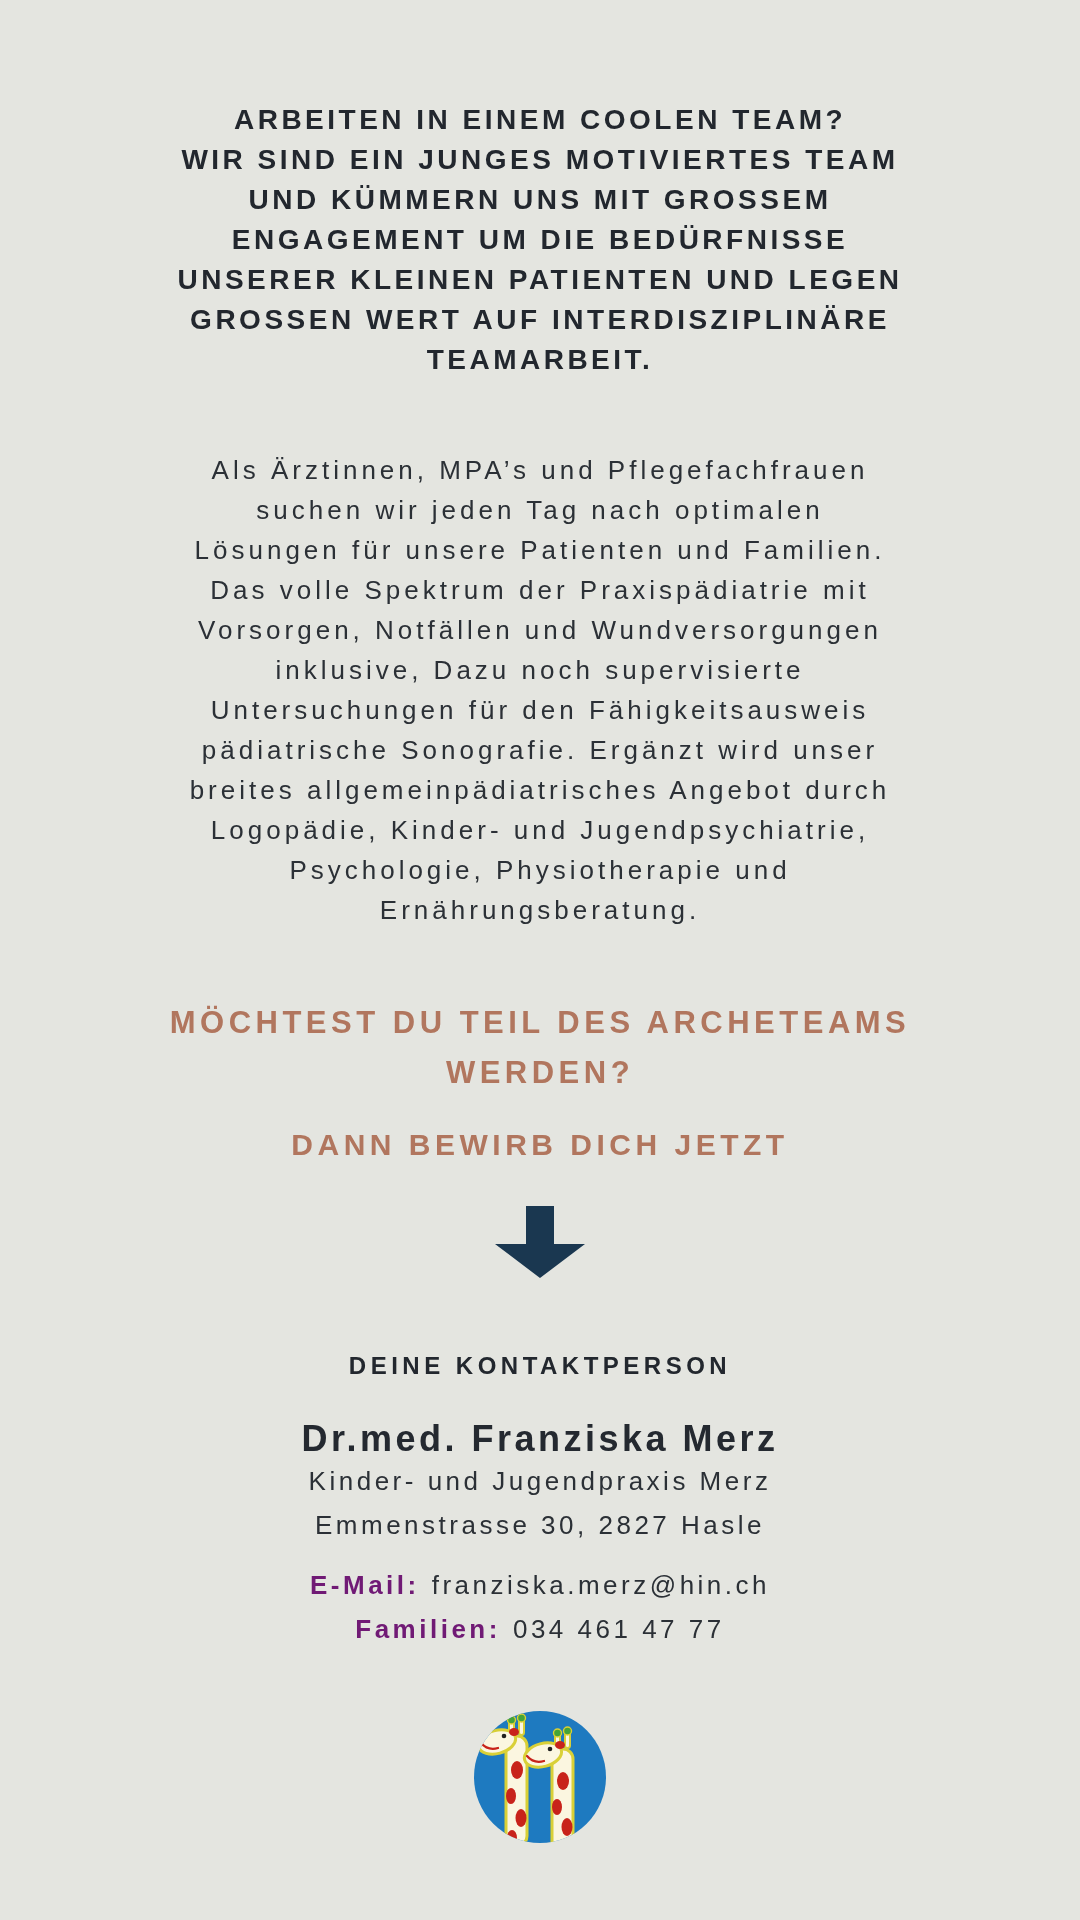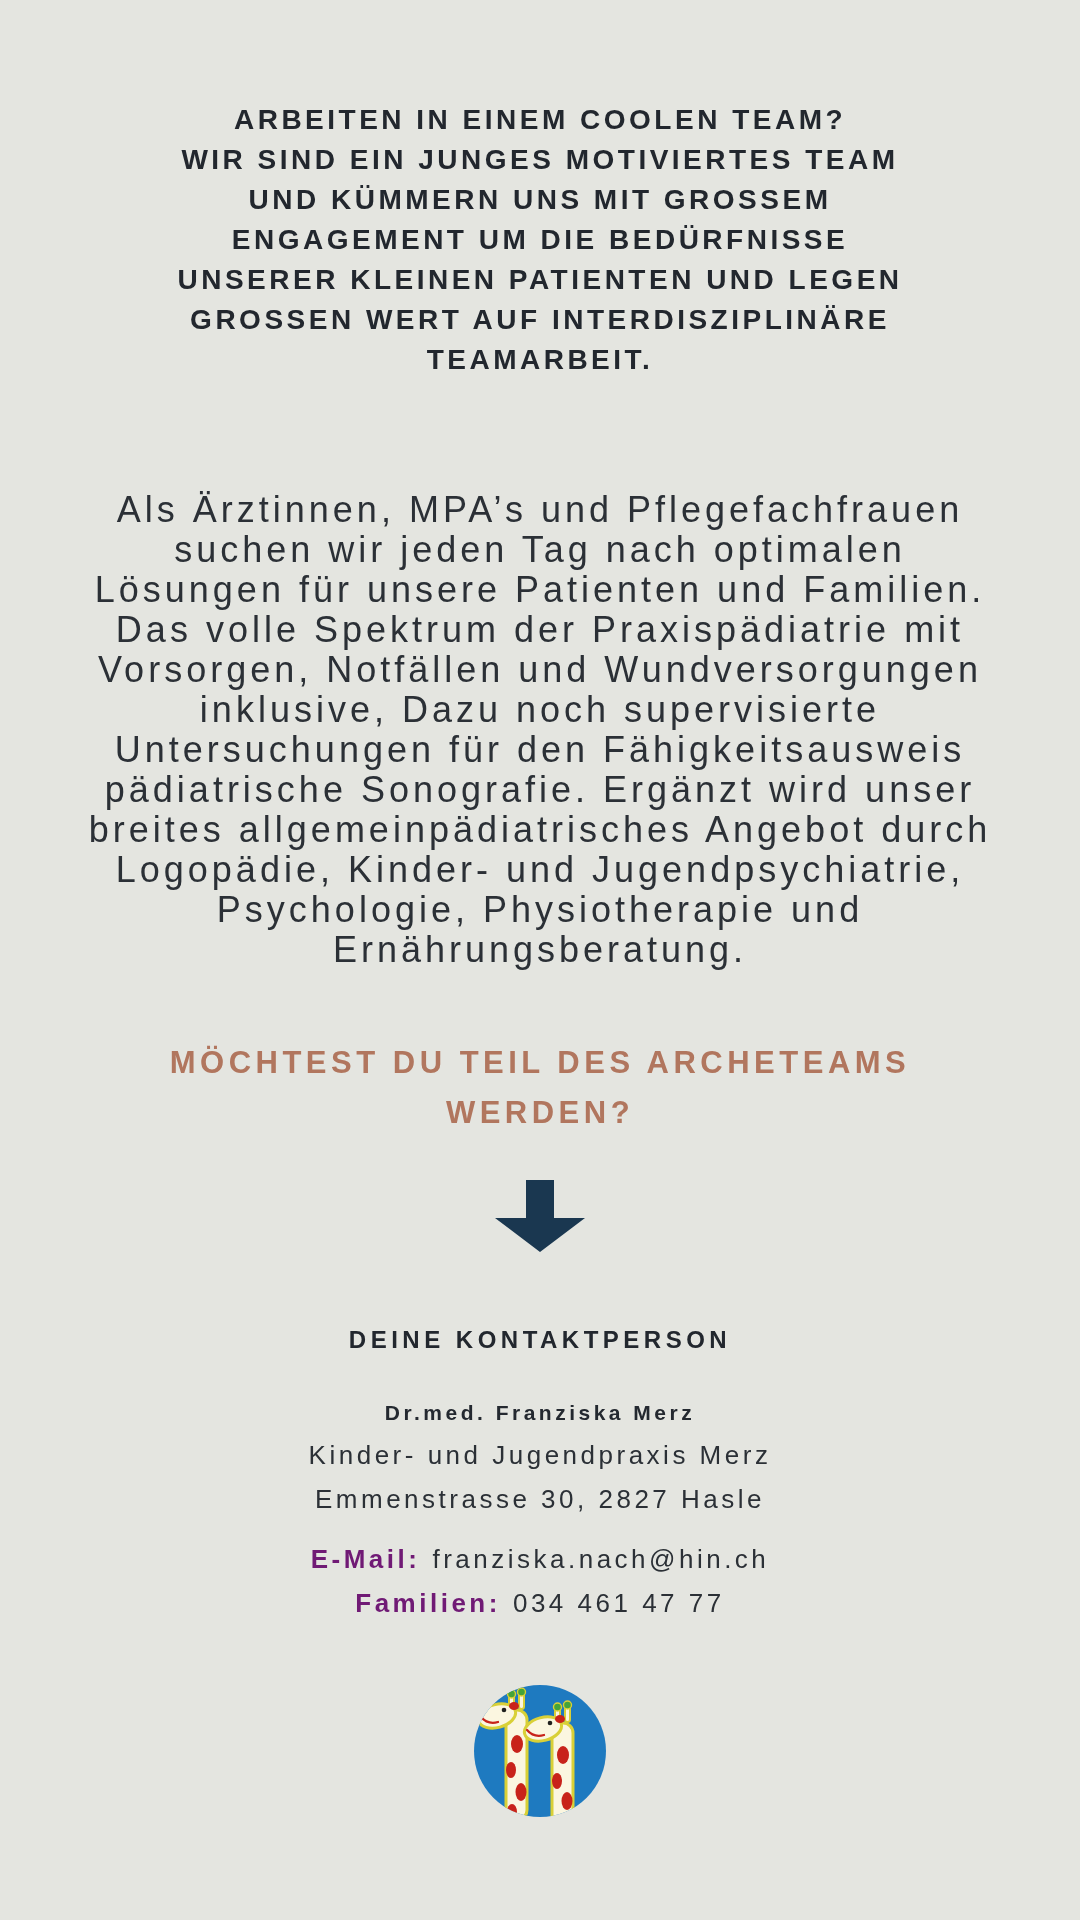--- a/index.html
+++ b/index.html
@@ -20,23 +20,23 @@
     margin: 0;
     padding-top: 100px;
     font-size: 28px;
     line-height: 40px;
     font-weight: 700;
     letter-spacing: 3.5px;
     color: #22272e;
     white-space: pre-line;
   }
   .body-text {
-    margin: 110px auto 0;
+    margin: 70px auto 0;
     width: 1000px;
-    font-size: 36px;
+    font-size: 26px;
     line-height: 40px;
     font-weight: 400;
     letter-spacing: 4px;
     color: #2b3036;
     white-space: pre-line;
   }
   .cta-question {
     margin: 68px auto 0;
     font-size: 31px;
     line-height: 50px;
@@ -61,21 +61,21 @@
   .contact-heading {
     margin: 74px auto 0;
     font-size: 24px;
     line-height: 28px;
     font-weight: 700;
     letter-spacing: 4.5px;
     color: #22272e;
   }
   .contact-name {
     margin: 42px auto 0;
-    font-size: 21px;
+    font-size: 36px;
     line-height: 34px;
     font-weight: 700;
     letter-spacing: 3.5px;
   }
   .contact-line {
     margin: 6px auto 0;
     font-size: 26px;
     line-height: 38px;
     font-weight: 400;
     letter-spacing: 3.5px;
@@ -111,34 +111,35 @@
 Untersuchungen für den Fähigkeitsausweis
 pädiatrische Sonografie. Ergänzt wird unser
 breites allgemeinpädiatrisches Angebot durch
 Logopädie, Kinder- und Jugendpsychiatrie,
 Psychologie, Physiotherapie und
 Ernährungsberatung.</p>
 
   <h2 class="cta-question">MÖCHTEST DU TEIL DES ARCHETEAMS
 WERDEN?</h2>
 
+  <h3 class="cta-action">DANN BEWIRB DICH JETZT</h3>
 
   <div class="arrow-wrap">
     <svg width="90" height="72" viewBox="0 0 90 72" aria-hidden="true">
       <path d="M31 0 H59 V38 H90 L45 72 L0 38 H31 Z" fill="#1a3750"></path>
     </svg>
   </div>
 
   <h4 class="contact-heading">DEINE KONTAKTPERSON</h4>
 
   <div class="contact-name">Dr.med. Franziska Merz</div>
   <div class="contact-line">Kinder- und Jugendpraxis Merz</div>
   <div class="contact-line">Emmenstrasse 30, 2827 Hasle</div>
 
-  <div class="contact-line first-spaced"><span class="lbl">E-Mail:</span><span class="val">franziska.nach@hin.ch</span></div>
+  <div class="contact-line first-spaced"><span class="lbl">E-Mail:</span><span class="val">franziska.merz@hin.ch</span></div>
 
   <div class="contact-line"><span class="lbl">Familien:</span><span class="val">034 461 47 77</span></div>
 
   <div class="logo-wrap">
     <svg width="134" height="134" viewBox="0 0 134 134" aria-hidden="true">
       <defs>
         <clipPath id="logoClip">
             <circle cx="67" cy="67" r="66"></circle>
           </clipPath>
       </defs>

